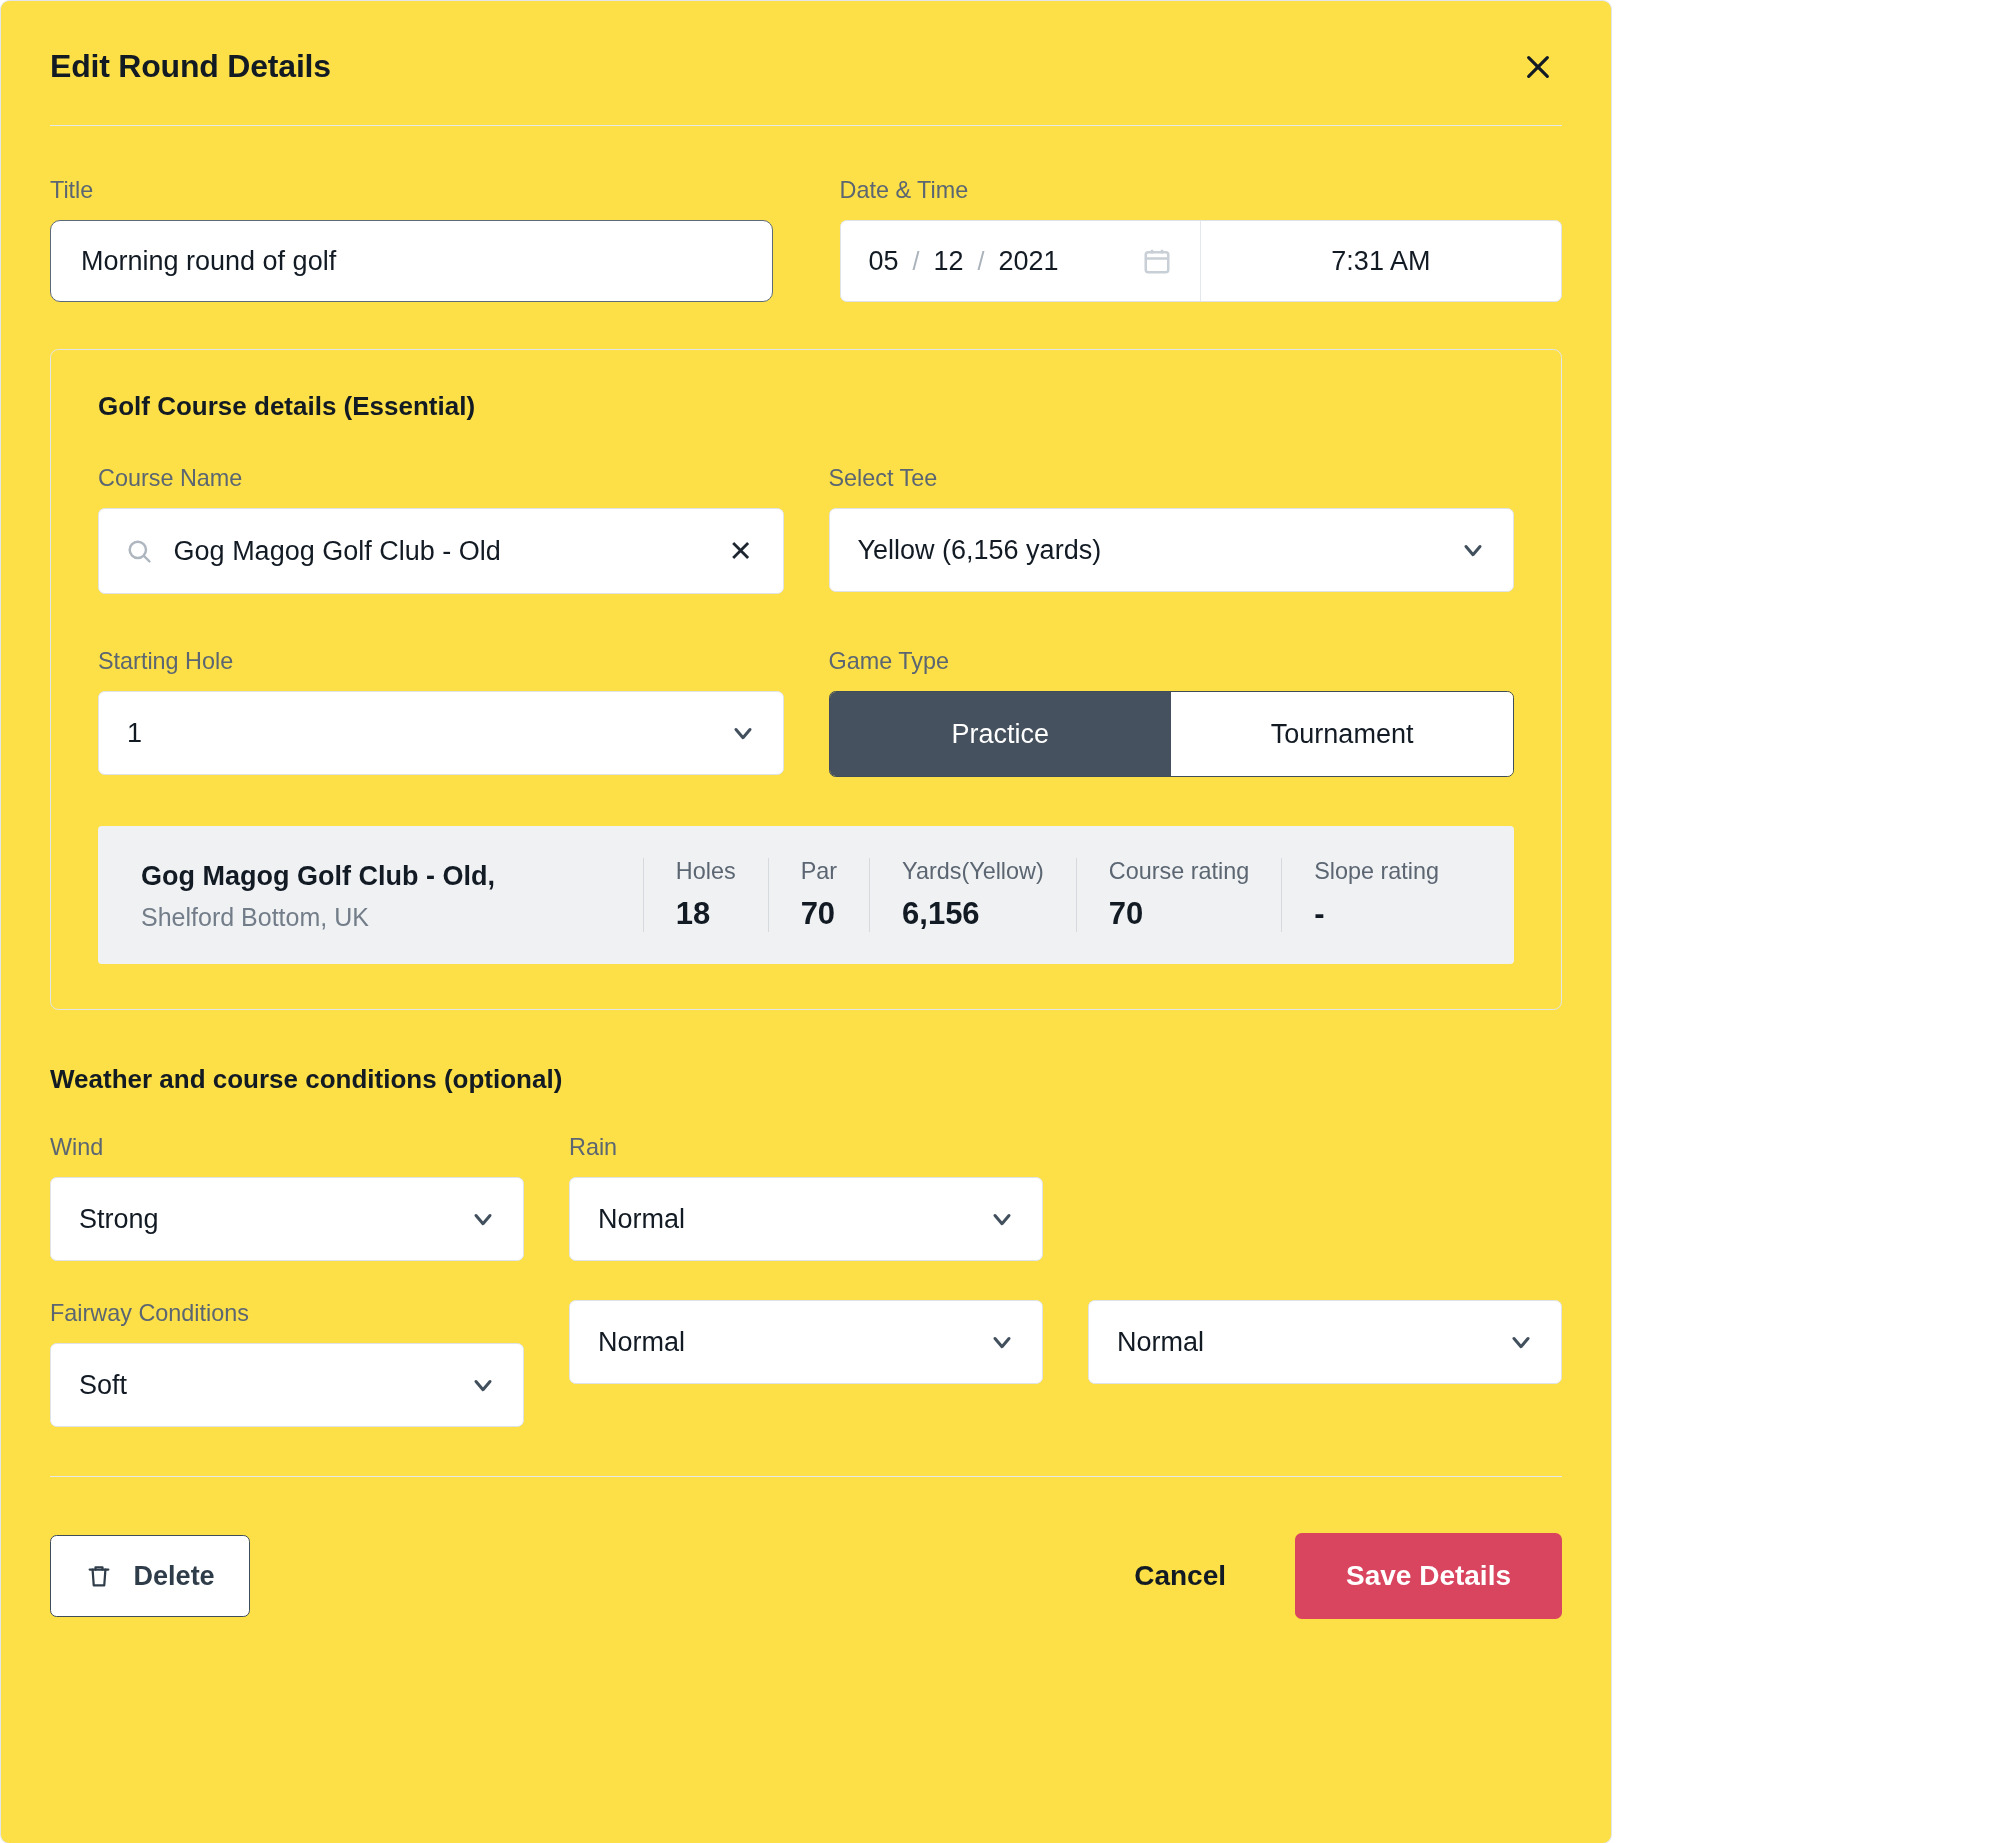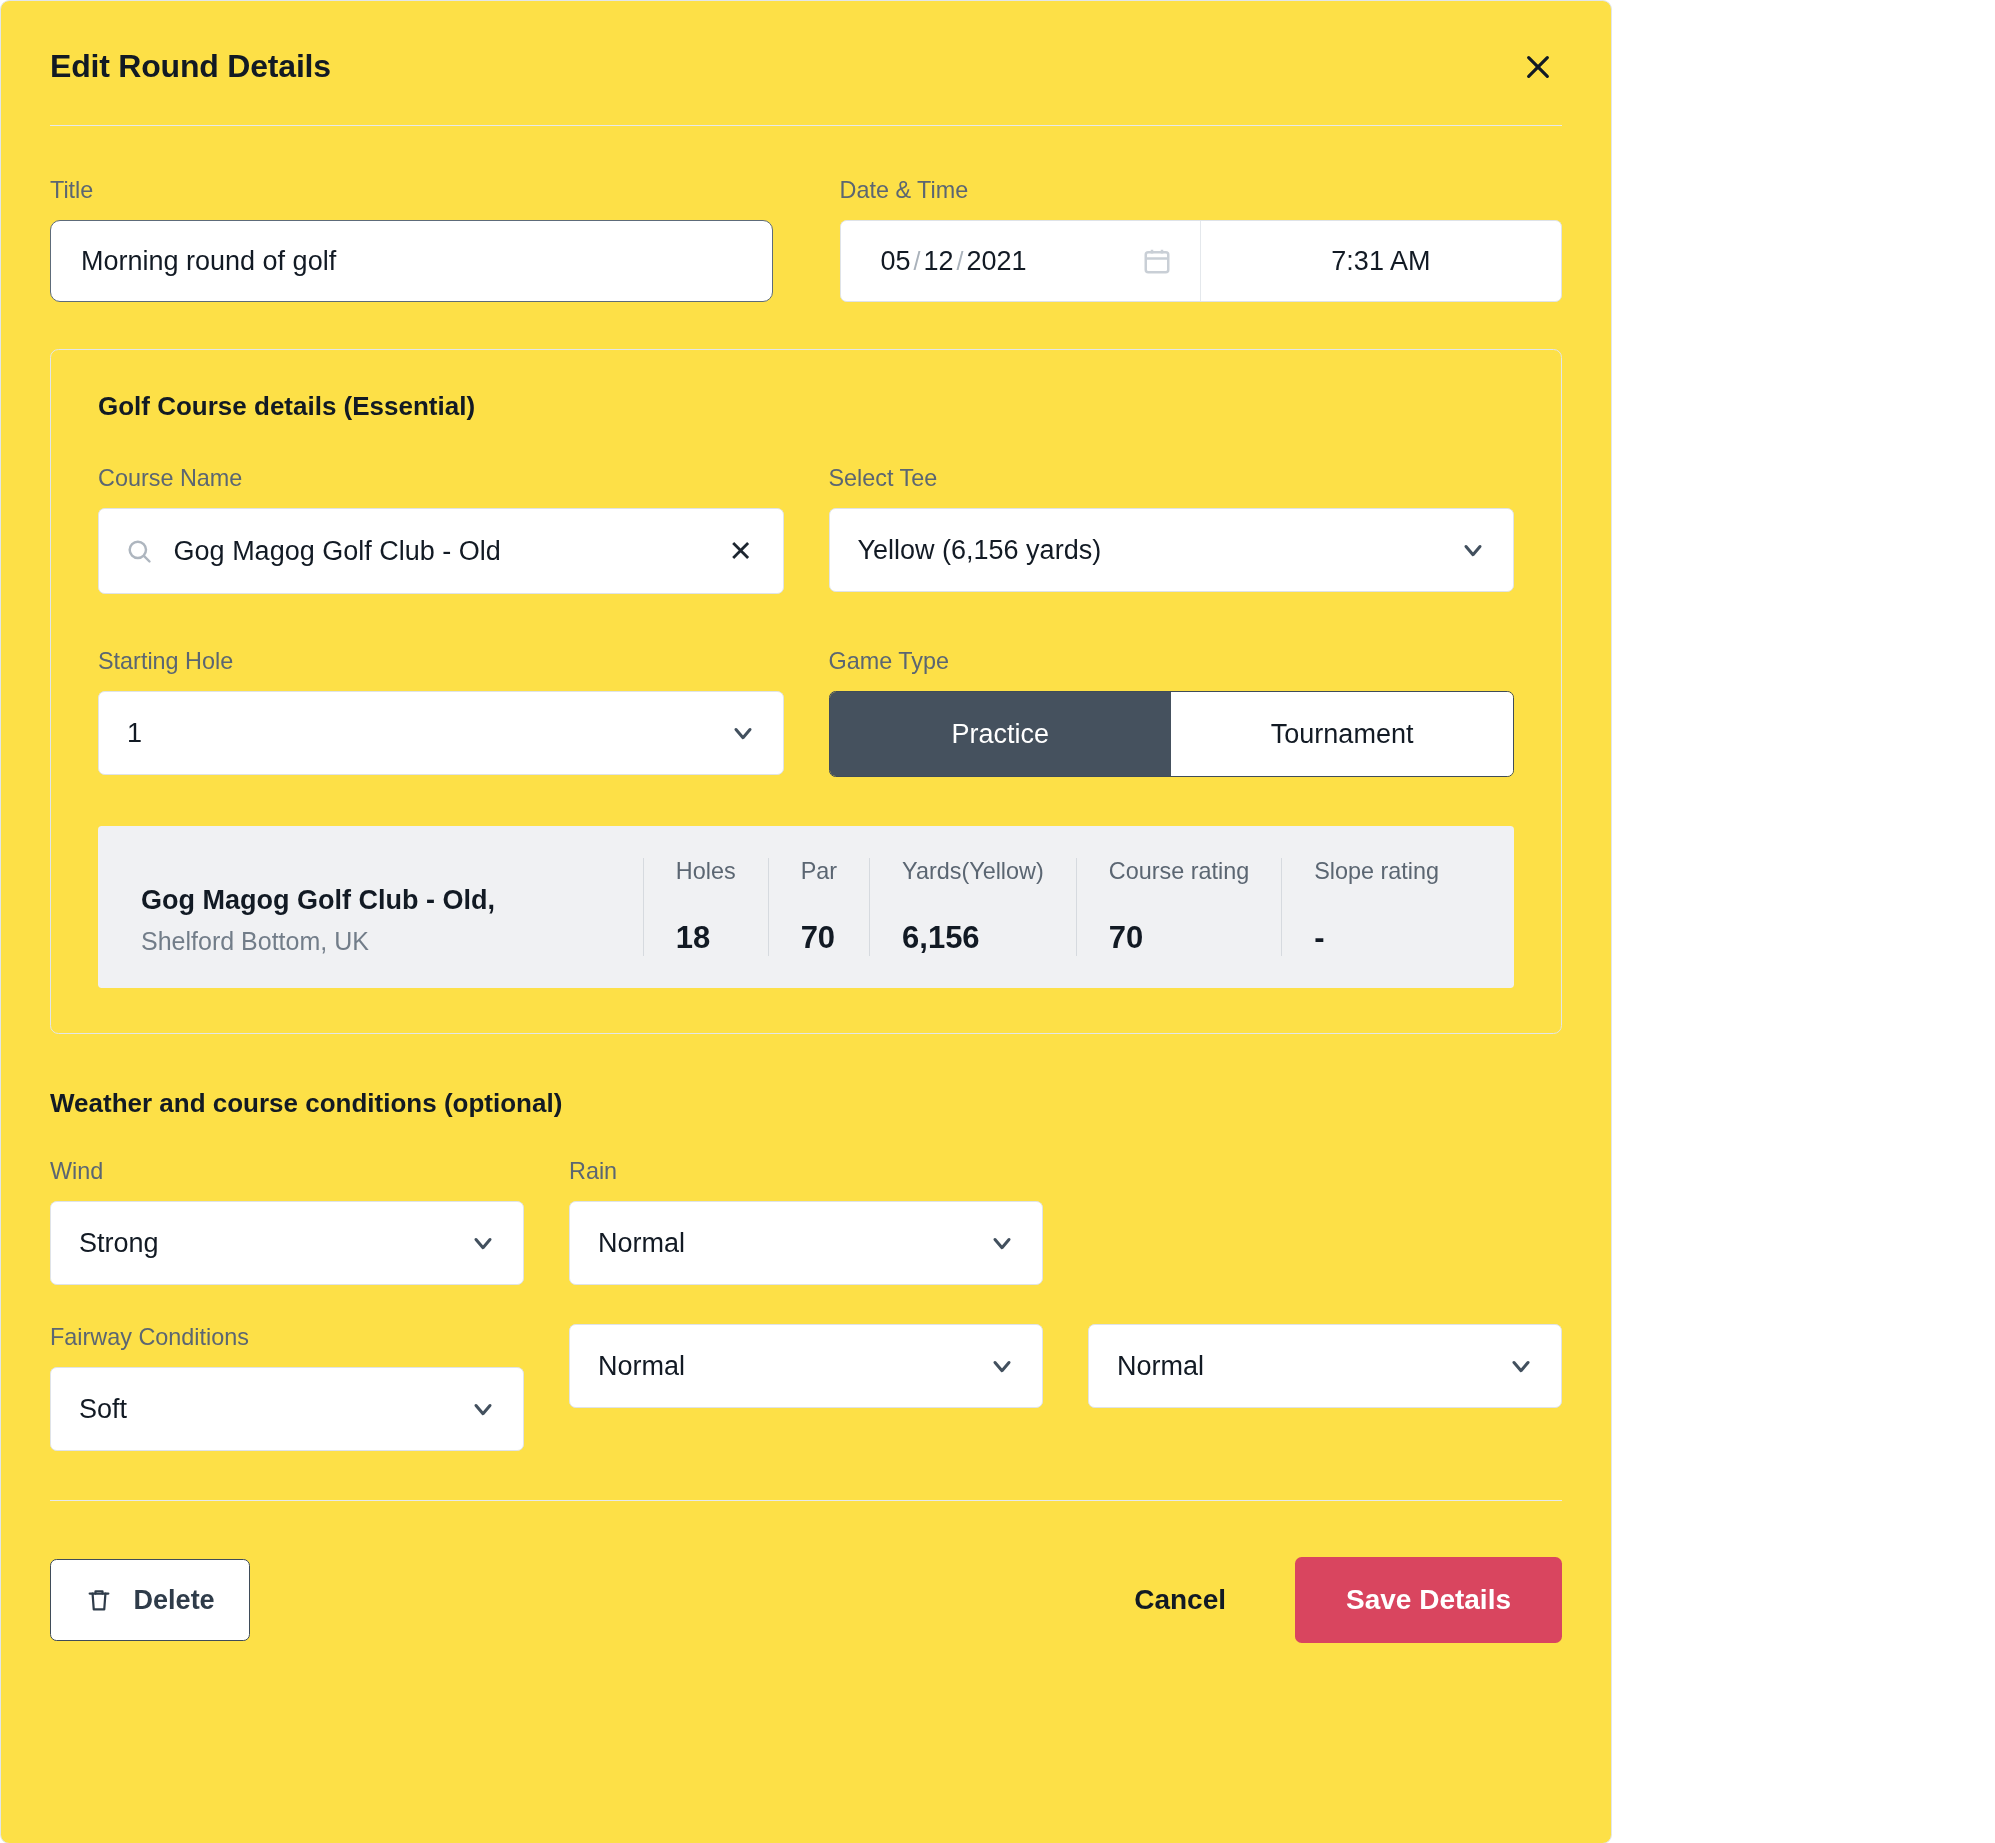--- a/index.html
+++ b/index.html
@@ -124,22 +124,21 @@
     justify-content: space-between;
     padding: 0 28px;
     border-right: 1.9px solid #e4e8ec;
     cursor: pointer;
   }
   .date-digits {
     font-size: 27px;
     color: #121a24;
     display: flex;
     align-items: baseline;
-    gap: 3px;
-    margin-left: 12px;
+    gap: 14px;
   }
   .date-digits .sep { color: #aab2bb; font-size: 25px; }
   .time-part {
     flex: 1 1 50%;
     display: flex;
     align-items: center;
     justify-content: center;
     font-size: 27px;
     color: #121a24;
     cursor: pointer;
@@ -237,21 +236,20 @@
     font-size: 25px;
     color: #727d89;
   }
   .stat-cell {
     border-left: 1.9px solid #d6dadf;
     padding: 0 32px;
     display: flex;
     flex-direction: column;
     justify-content: center;
     min-width: 0;
-    gap: 24px;
   }
   .stat-label {
     font-size: 23.4px;
     color: #5b6672;
     margin-bottom: 11.2px;
     white-space: nowrap;
   }
   .stat-value {
     font-size: 31px;
     font-weight: bold;

